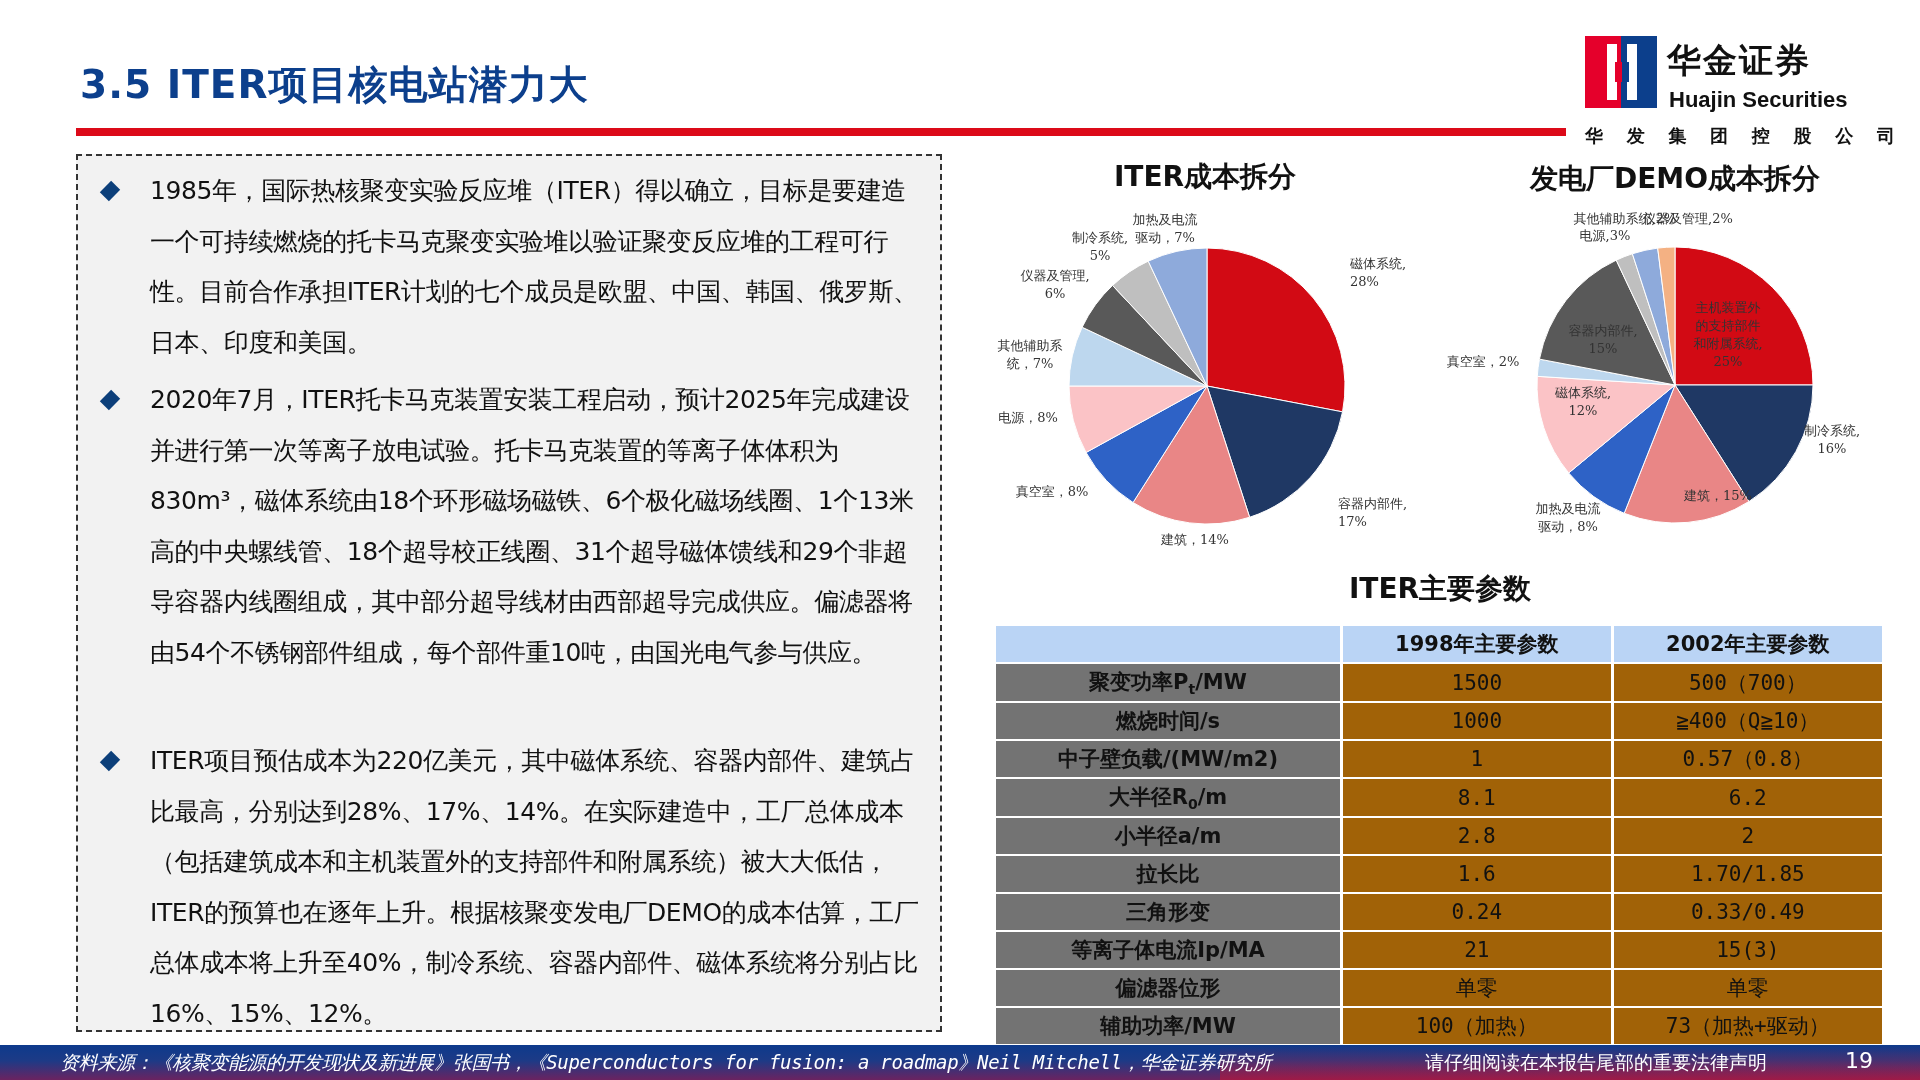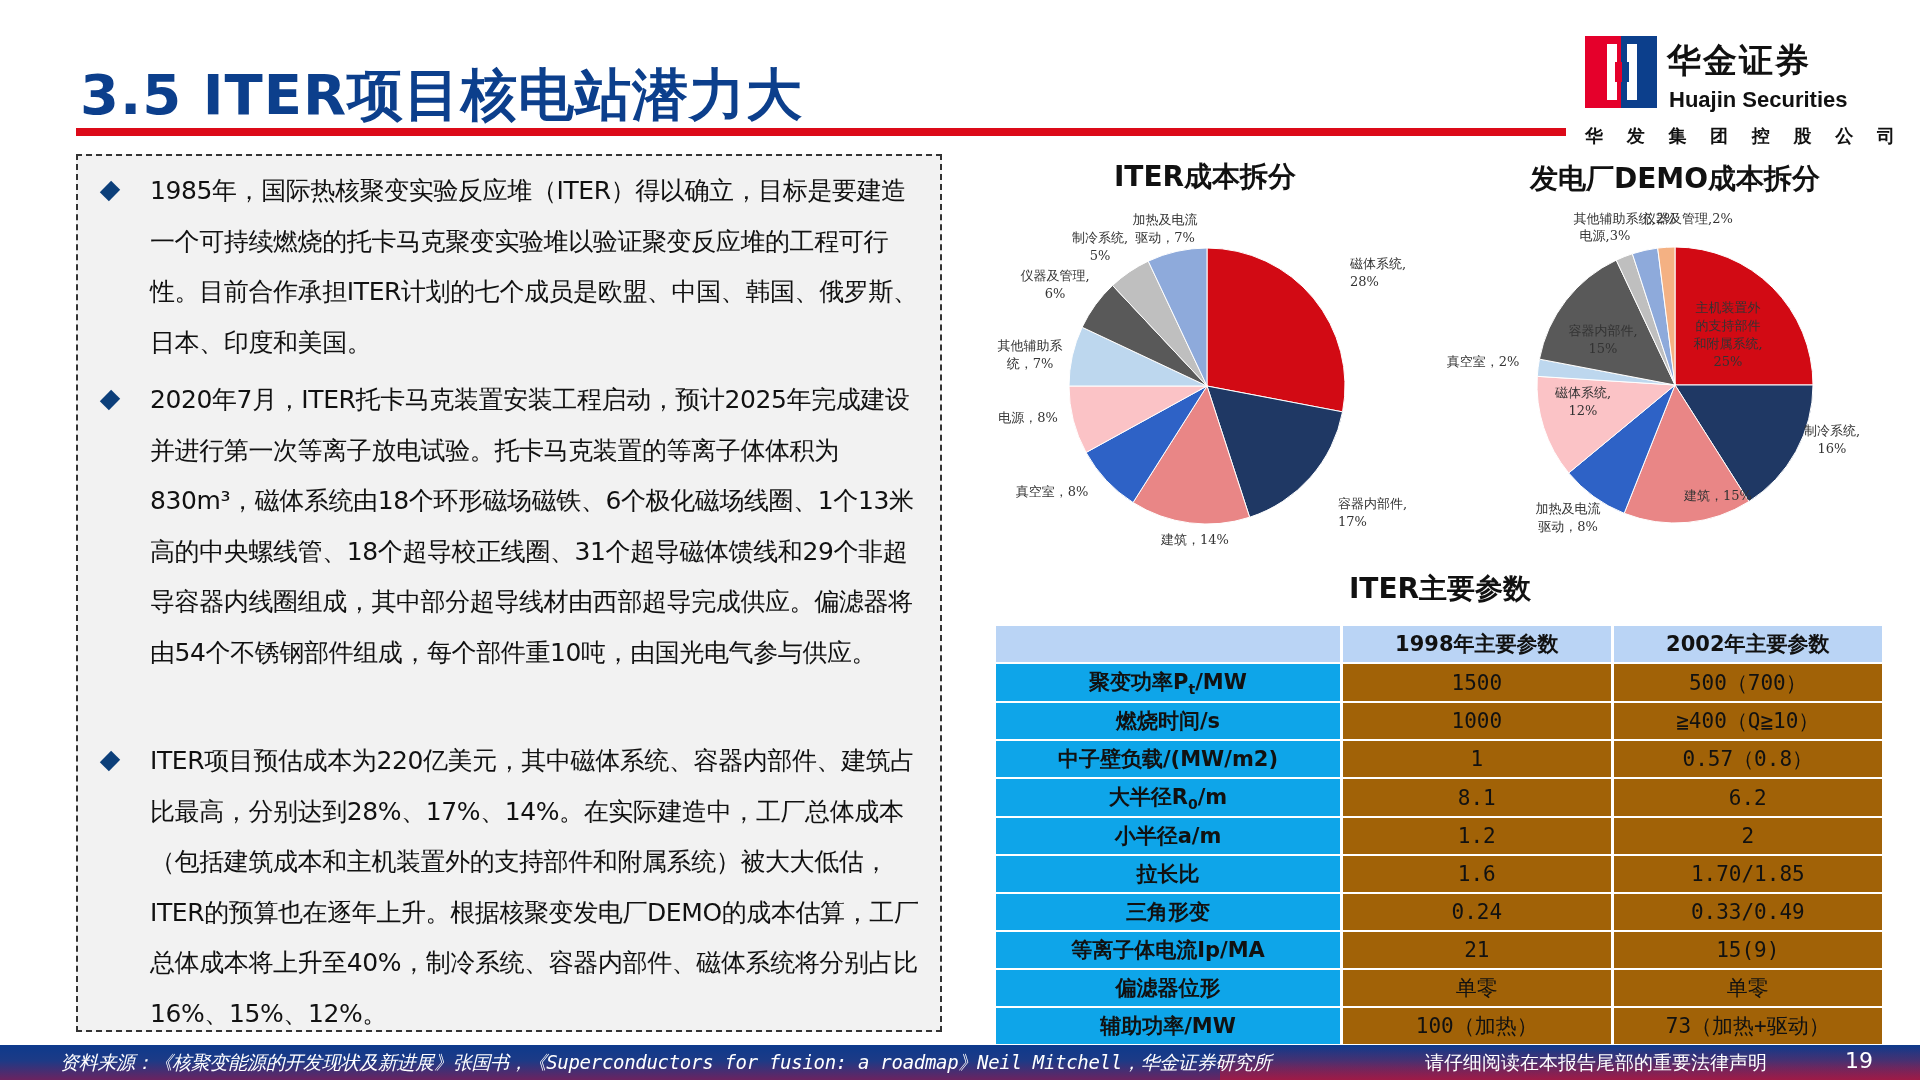--- a/index.html
+++ b/index.html
@@ -1,19 +1,19 @@
 <!DOCTYPE html>
 <html><head>
 <meta charset="utf-8">
 <style>
   * { margin: 0; padding: 0; box-sizing: border-box; }
   html, body { width: 1920px; height: 1080px; background: #ffffff; overflow: hidden; }
   body { position: relative; font-family: "DejaVu Sans", "Liberation Sans", sans-serif; color: #111; }
 
-  .title { position: absolute; left: 80px; top: 58px; font-size: 56px; font-weight: bold; color: #0c3f8c; letter-spacing: 1px; font-family: "DejaVu Sans", sans-serif; }
+  .title { position: absolute; left: 80px; top: 58px; font-size: 39px; font-weight: bold; color: #0c3f8c; letter-spacing: 1px; font-family: "DejaVu Sans", sans-serif; }
   .title-rule { position: absolute; left: 76px; top: 128px; width: 1490px; height: 8px; background: #dc0a19; }
 
   .logo { position: absolute; left: 1585px; top: 36px; width: 310px; height: 114px; }
   .logo-mark { position: absolute; left: 0; top: 0; width: 72px; height: 72px; }
   .logo-cn { position: absolute; left: 82px; top: -4px; font-size: 34px; font-weight: bold; color: #111; letter-spacing: 2px; line-height: 56px; }
   .logo-en { position: absolute; left: 84px; top: 52px; font-size: 22px; font-weight: bold; color: #111; font-family: "Liberation Sans", sans-serif; line-height: 24px; }
   .logo-group { position: absolute; left: 0px; top: 88px; width: 310px; display: flex; justify-content: space-between; font-size: 18px; font-weight: bold; color: #111; }
 
   .textbox { position: absolute; left: 76px; top: 154px; width: 866px; height: 878px; background: #f2f2f2; border: 2px dashed #333; }
   .bullet { position: absolute; left: 24px; width: 820px; }
@@ -21,21 +21,21 @@
   .bullet .text { margin-left: 48px; font-size: 25px; line-height: 50.5px; color: #111; font-family: "DejaVu Sans", sans-serif; letter-spacing: -0.4px; }
 
   .chart-title { position: absolute; font-size: 28px; font-weight: bold; color: #111; text-align: center; }
   svg.pie { position: absolute; overflow: visible; }
   .plabel { font-family: "DejaVu Serif", serif; font-size: 13px; fill: #333; }
 
   .table-title { position: absolute; left: 1180px; top: 570px; width: 520px; text-align: center; font-size: 28px; font-weight: bold; color: #111; }
   table.params { position: absolute; left: 993px; top: 624px; width: 892px; border-collapse: separate; border-spacing: 3px 2px; font-family: "DejaVu Sans Mono", monospace; }
   table.params th, table.params td { height: 25px; font-size: 21px; text-align: center; padding: 4px; }
   table.params th { background: #bad4f5; font-weight: bold; font-family: "DejaVu Sans", sans-serif; }
-  table.params td.rowhead { background: #0ea5e9; font-weight: bold; width: 344px; font-family: "DejaVu Sans", sans-serif; }
+  table.params td.rowhead { background: #737373; font-weight: bold; width: 344px; font-family: "DejaVu Sans", sans-serif; }
   table.params td.val { background: #a16207; font-weight: normal; }
   table.params th.corner { width: 344px; }
 
   .footer { position: absolute; left: 0; top: 1045px; width: 1920px; height: 35px;
             background: linear-gradient(180deg, #0d3a8c 0%, #1d3a86 45%, #6b2360 100%); }
   .footer::after { content: ""; position: absolute; right: 0; top: 0; width: 700px; height: 35px;
             background: linear-gradient(180deg, rgba(13,58,140,0) 0%, rgba(200,20,50,0.55) 100%); }
   .footer .source { position: absolute; left: 60px; top: 5px; font-size: 19px; color: #fff; font-style: italic; font-family: "DejaVu Sans Mono", monospace; white-space: nowrap; z-index: 1; letter-spacing: -0.3px; }
   .footer .legal { position: absolute; left: 1425px; top: 5px; font-size: 19px; color: #fff; z-index: 1; }
   .footer .page { position: absolute; left: 1845px; top: 3px; font-size: 22px; color: #fff; z-index: 1; }
@@ -154,37 +154,37 @@
         <td class="val">1</td>
         <td class="val">0.57（0.8）</td>
       </tr>
       <tr>
         <td class="rowhead"><span>大半径R</span><sub style="font-size: 14px;">0</sub><span>/m</span></td>
         <td class="val">8.1</td>
         <td class="val">6.2</td>
       </tr>
       <tr>
         <td class="rowhead"><span>小半径a/m</span></td>
-        <td class="val">1.2</td>
+        <td class="val">2.8</td>
         <td class="val">2</td>
       </tr>
       <tr>
         <td class="rowhead"><span>拉长比</span></td>
         <td class="val">1.6</td>
         <td class="val">1.70/1.85</td>
       </tr>
       <tr>
         <td class="rowhead"><span>三角形变</span></td>
         <td class="val">0.24</td>
         <td class="val">0.33/0.49</td>
       </tr>
       <tr>
         <td class="rowhead"><span>等离子体电流Ip/MA</span></td>
         <td class="val">21</td>
-        <td class="val">15(9)</td>
+        <td class="val">15(3)</td>
       </tr>
       <tr>
         <td class="rowhead"><span>偏滤器位形</span></td>
         <td class="val">单零</td>
         <td class="val">单零</td>
       </tr>
       <tr>
         <td class="rowhead"><span>辅助功率/MW</span></td>
         <td class="val">100（加热）</td>
         <td class="val">73（加热+驱动）</td>

